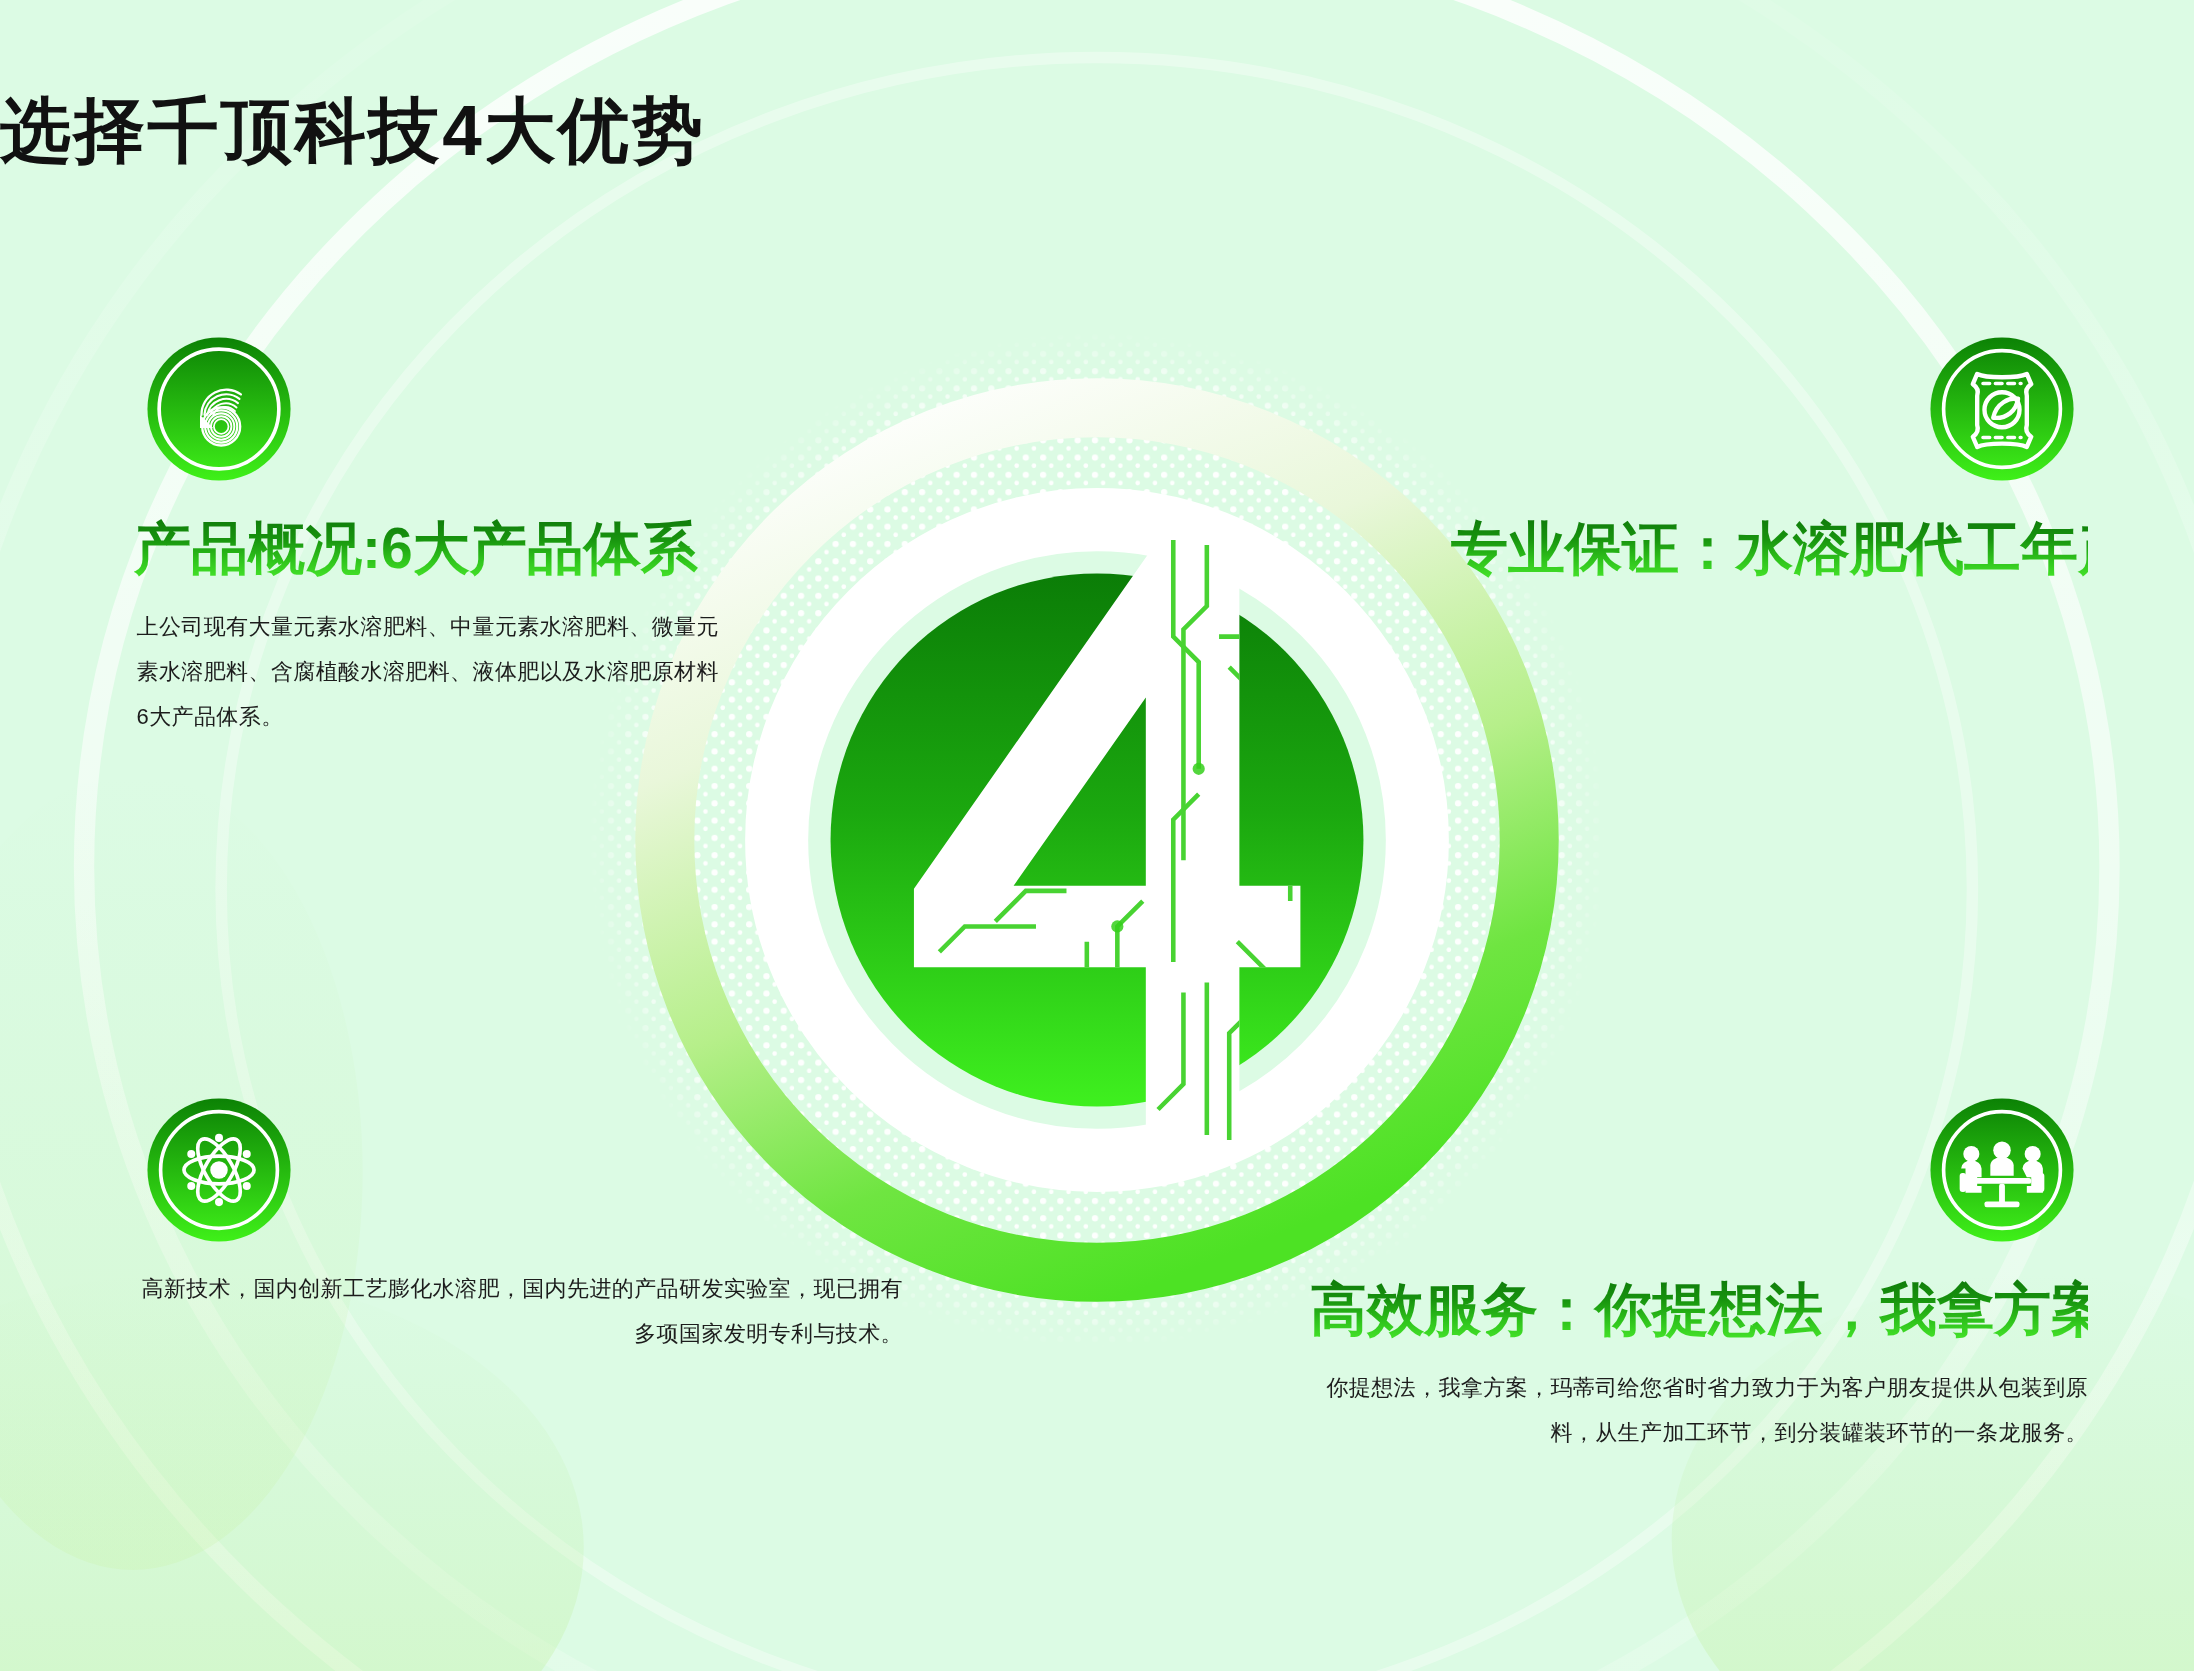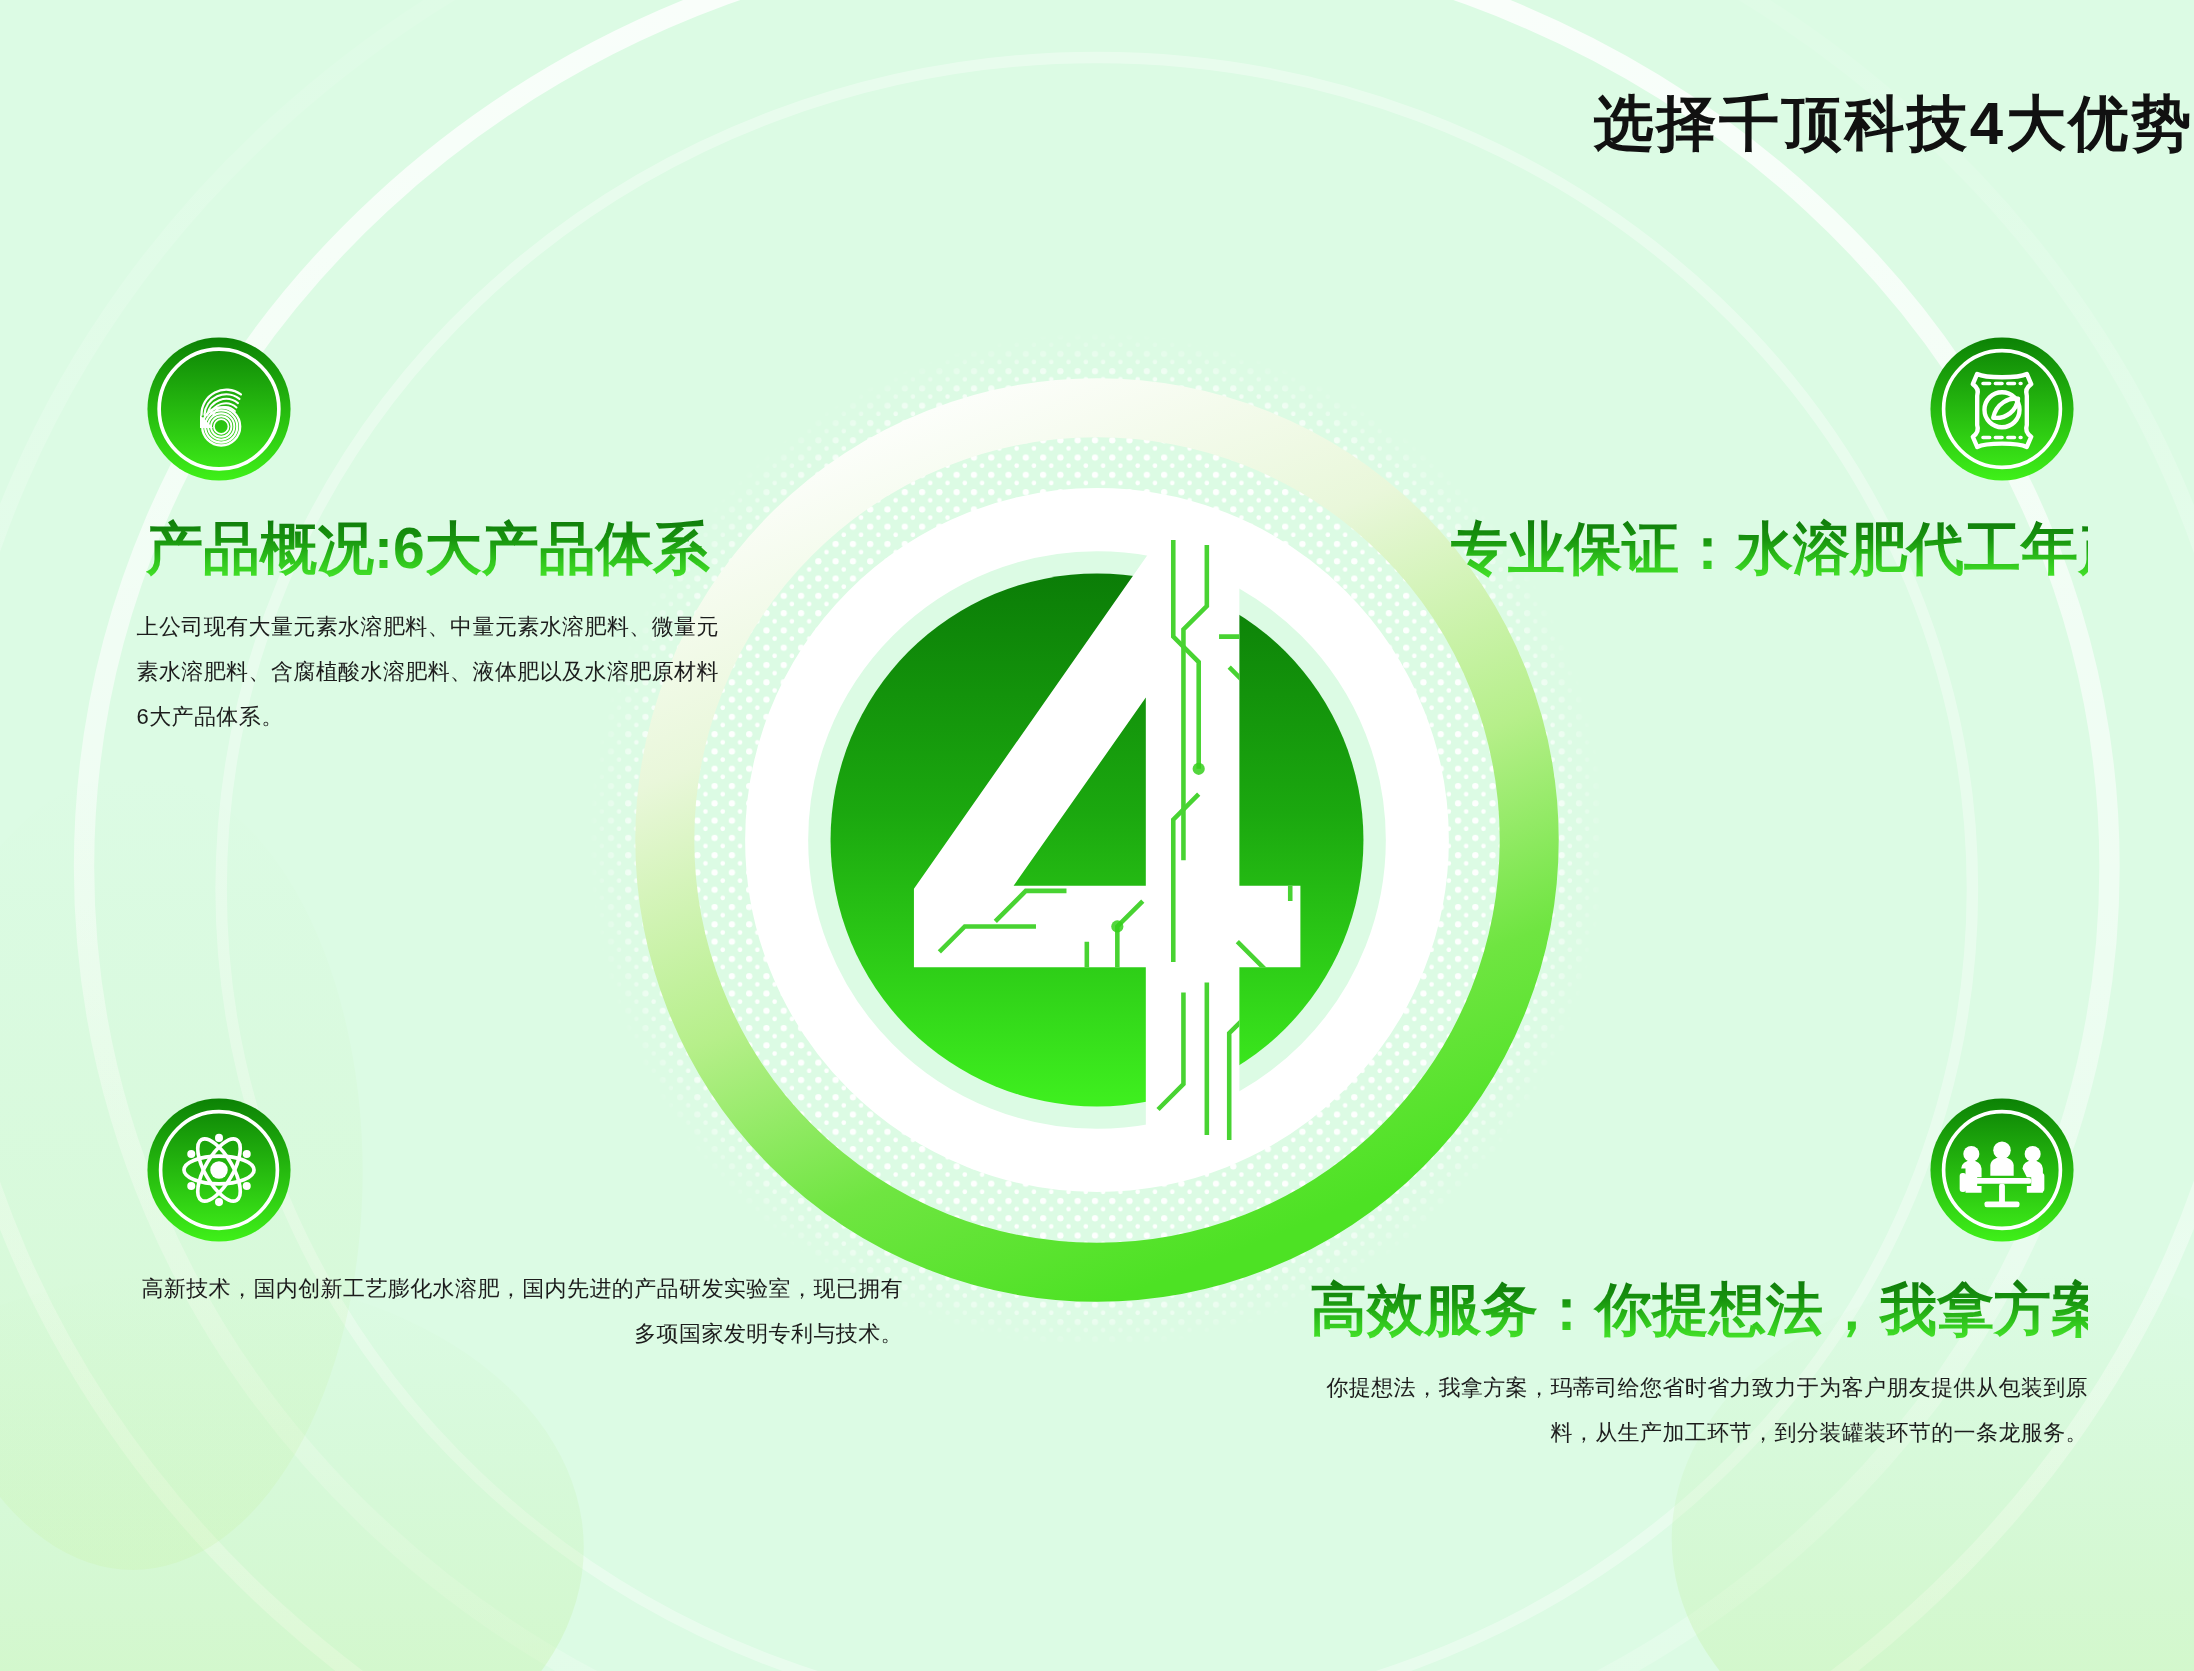--- a/index.html
+++ b/index.html
@@ -11,22 +11,22 @@
     overflow:hidden;
   }
 
   
   #bg-layer { position:absolute; inset:0; z-index:0; pointer-events:none; }
 
   
   .page-title{
     position:absolute;
     top:84px; left:0; width:100%;
-    text-align:right;
-    font-size:60px;
+    text-align:left;
+    font-size:71px;
     font-weight:bold;
     letter-spacing:2.7px;
     color:#111;
     z-index:6;
     white-space:nowrap;
   }
 
   
   .center-emblem{
     position:absolute;
@@ -54,21 +54,21 @@
     font-size:57px;
     font-weight:bold;
     line-height:1.12;
     white-space:nowrap;
     background:linear-gradient(180deg,#0f7a0a 0%,#17930e 34%,#2fc41c 68%,#48e82c 100%);
     -webkit-background-clip:text;
     background-clip:text;
     color:transparent;
     -webkit-text-fill-color:transparent;
   }
-  .quad.tl .q-head, .quad.bl .q-head{ margin-left:13px; }
+  .quad.tl .q-head, .quad.bl .q-head{ margin-left:1px; }
 
   .q-body{
     margin-top:23px;
     font-size:22px;
     line-height:2.05;
     color:#1c1c1c;
     letter-spacing:0.4px;
   }
   .quad.tl .q-body{ margin-left:3.5px; }
   .quad.bl .q-body{ margin-left:8px;text-align:right; }

